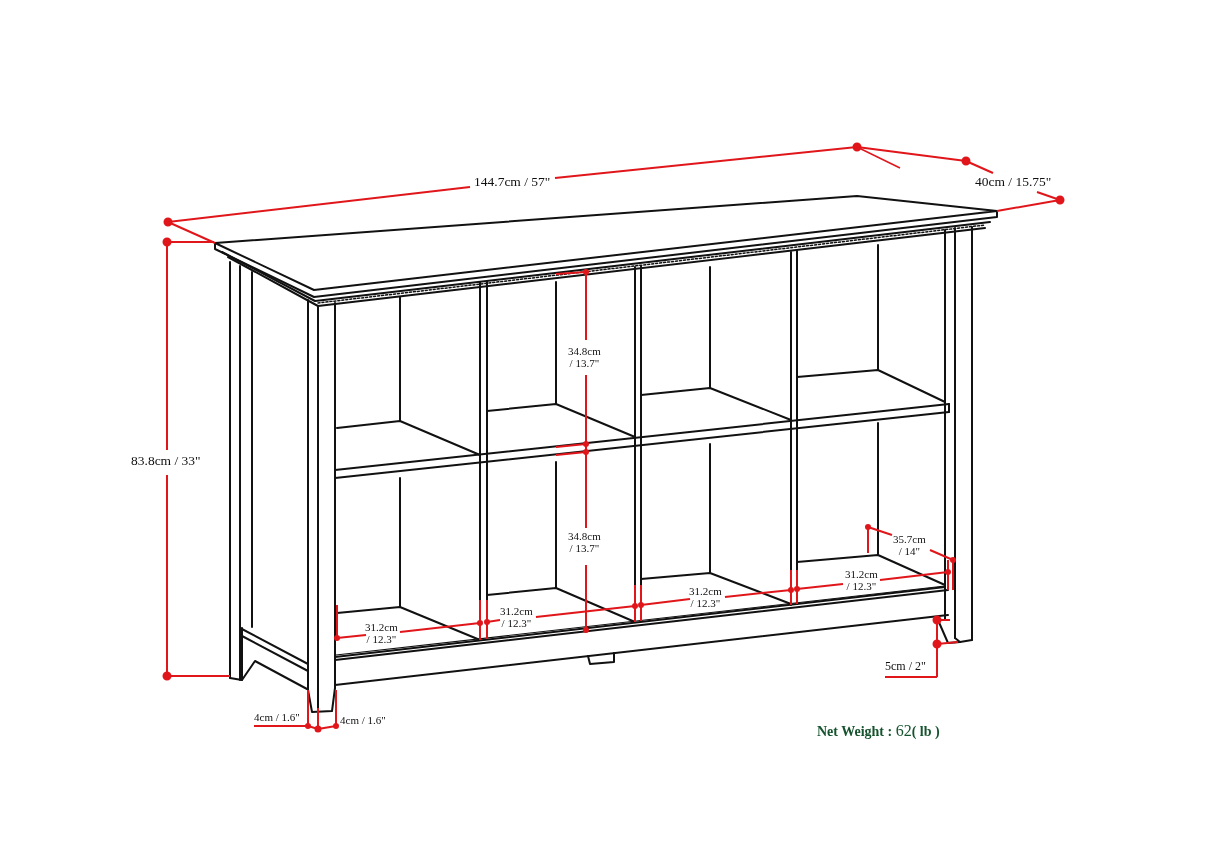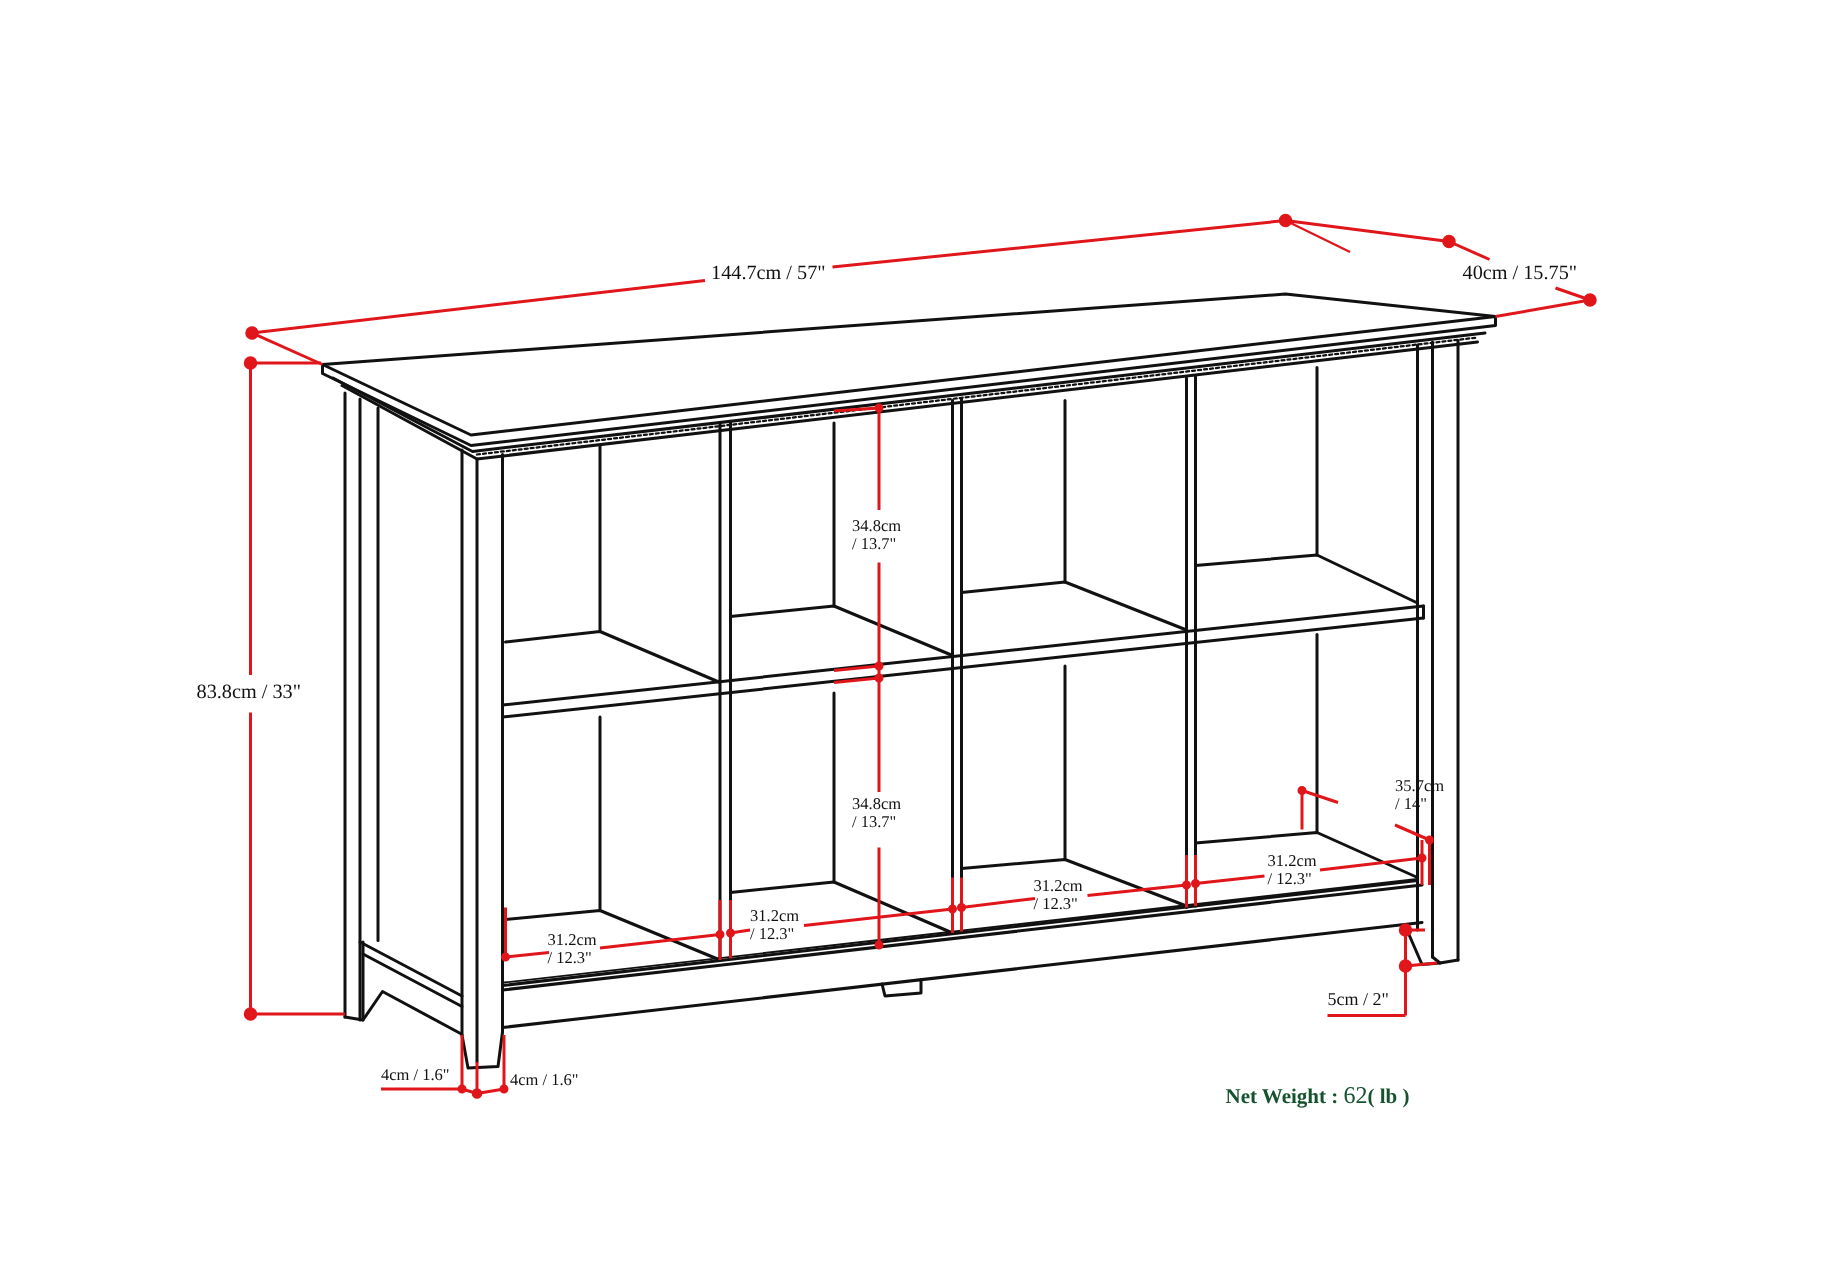--- a/index.html
+++ b/index.html
@@ -1,20 +1,20 @@
 <!DOCTYPE html>
 <html><head>
 <meta charset="utf-8">
 <style>
   html, body { margin: 0; padding: 0; background: #ffffff; }
   body { width: 1214px; height: 858px; position: relative; overflow: hidden; font-family: "Liberation Serif", serif; }
   #diagram { position: absolute; left: 0; top: 0; width: 1214px; height: 858px; }
   .lbl { position: absolute; font-family: "Liberation Serif", serif; color: #111; white-space: nowrap; line-height: 1.1; }
   .lbl-lg { font-size: 13.5px; }
-  .lbl-sm { font-size: 11px; text-align: left; }
+  .lbl-sm { font-size: 11px; text-align: center; }
   .lbl-bg { background: #ffffff; padding: 0 1px; }
   .weight { position: absolute; left: 817px; top: 722px; font-family: "Liberation Serif", serif; font-size: 14px; font-weight: bold; color: #14532d; }
   .weight .num { font-size: 16px; font-weight: normal; }
 </style>
 </head>
 <body>
 
 <div id="diagram">
   <svg width="1214" height="858" viewBox="0 0 1214 858" xmlns="http://www.w3.org/2000/svg">
     <g fill="none" stroke="#111" stroke-width="2" stroke-linejoin="round" stroke-linecap="round">
@@ -192,21 +192,21 @@
   </div>
   <div class="lbl lbl-sm" style="left:689px; top:585px;">
     <div>31.2cm</div>
     <div>/ 12.3"</div>
   </div>
   <div class="lbl lbl-sm" style="left:845px; top:568px;">
     <div>31.2cm</div>
     <div>/ 12.3"</div>
   </div>
 
-  <div class="lbl lbl-sm" style="left:893px; top:518px;margin-left:37px;">
+  <div class="lbl lbl-sm" style="left:893px; top:533px;">
     <div>35.7cm</div>
     <div>/ 14"</div>
   </div>
 
   <div class="lbl lbl-sm" style="left:885px; top:660px; font-size:12px;">5cm / 2"</div>
   <div class="lbl lbl-sm" style="left:254px; top:711px; font-size:11px;">4cm / 1.6"</div>
   <div class="lbl lbl-sm" style="left:340px; top:714px; font-size:11px;">4cm / 1.6"</div>
 
   <div class="weight">
     <span>Net Weight :</span>

